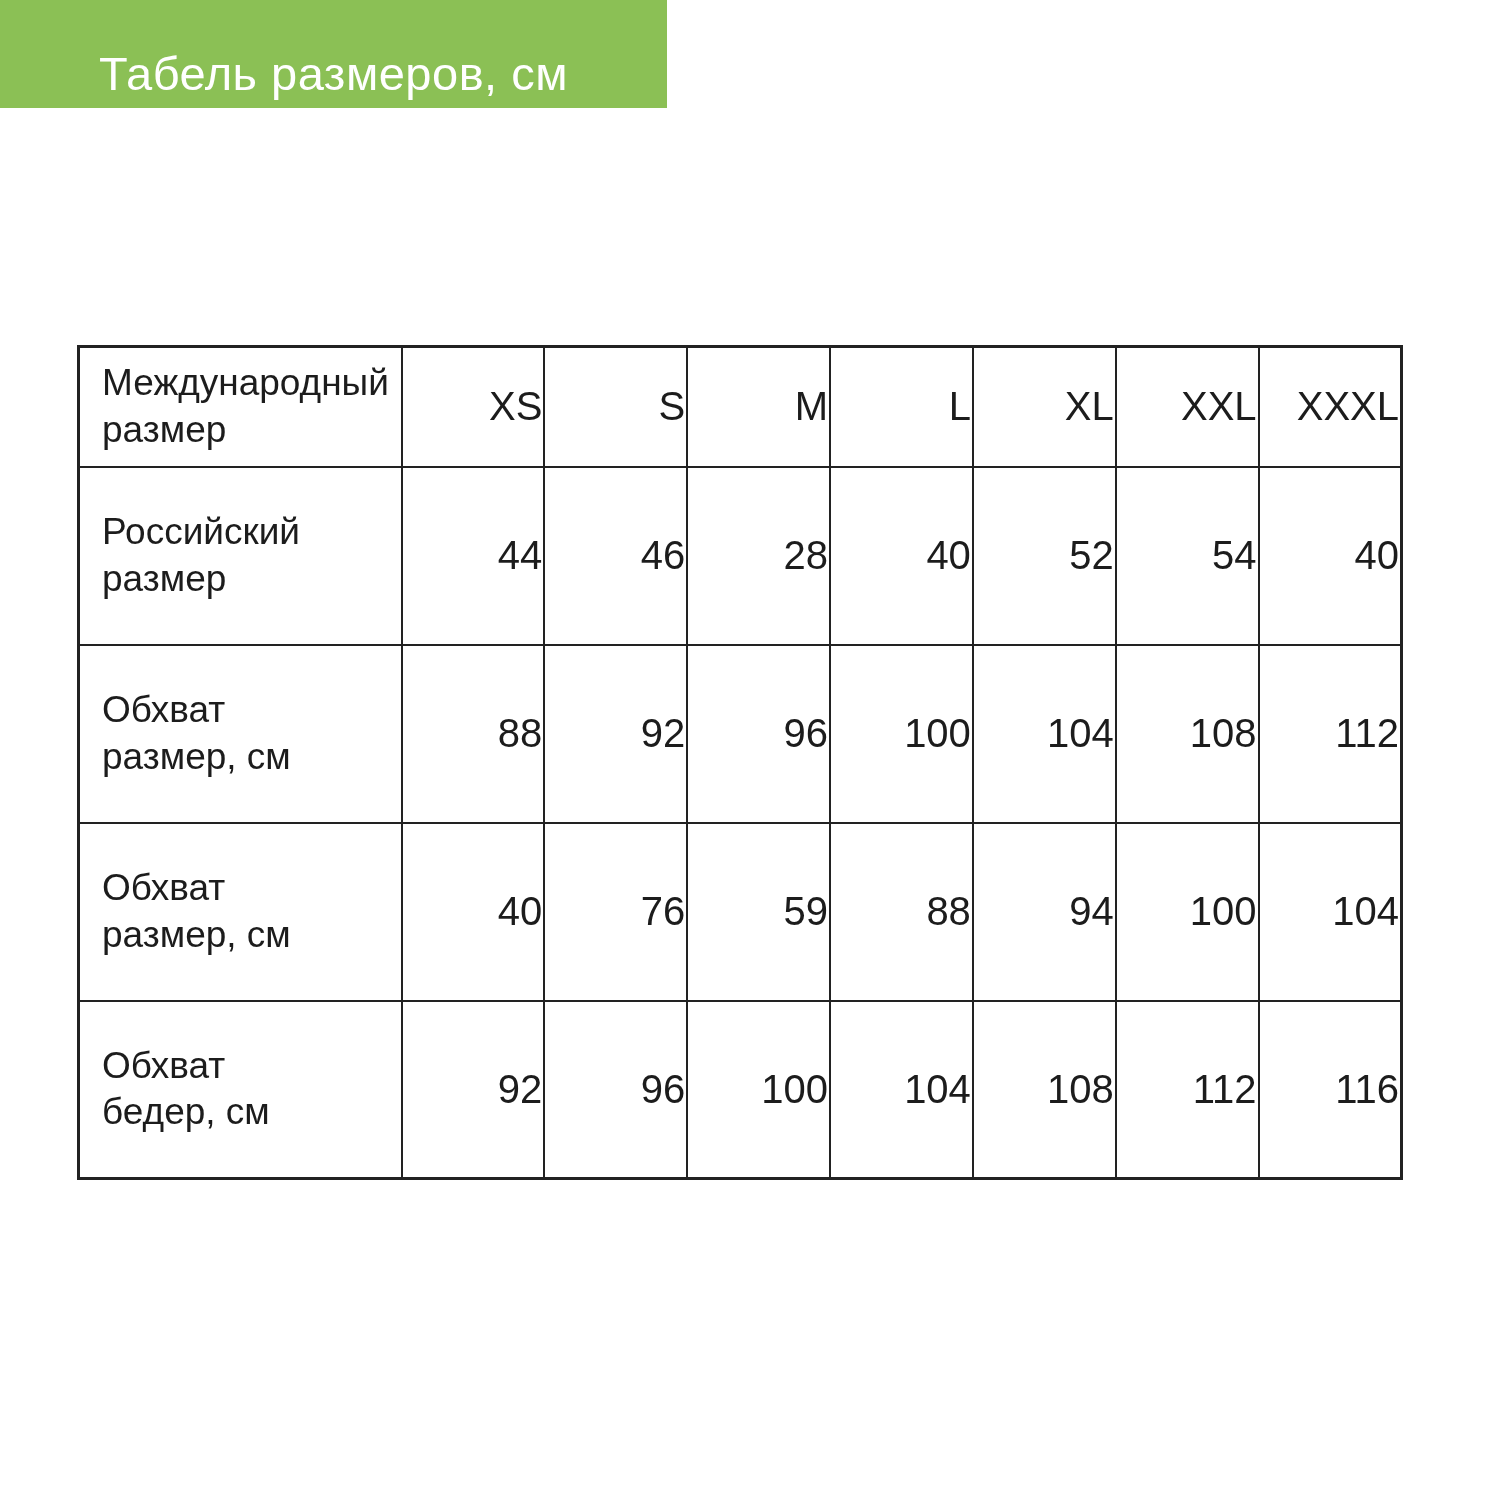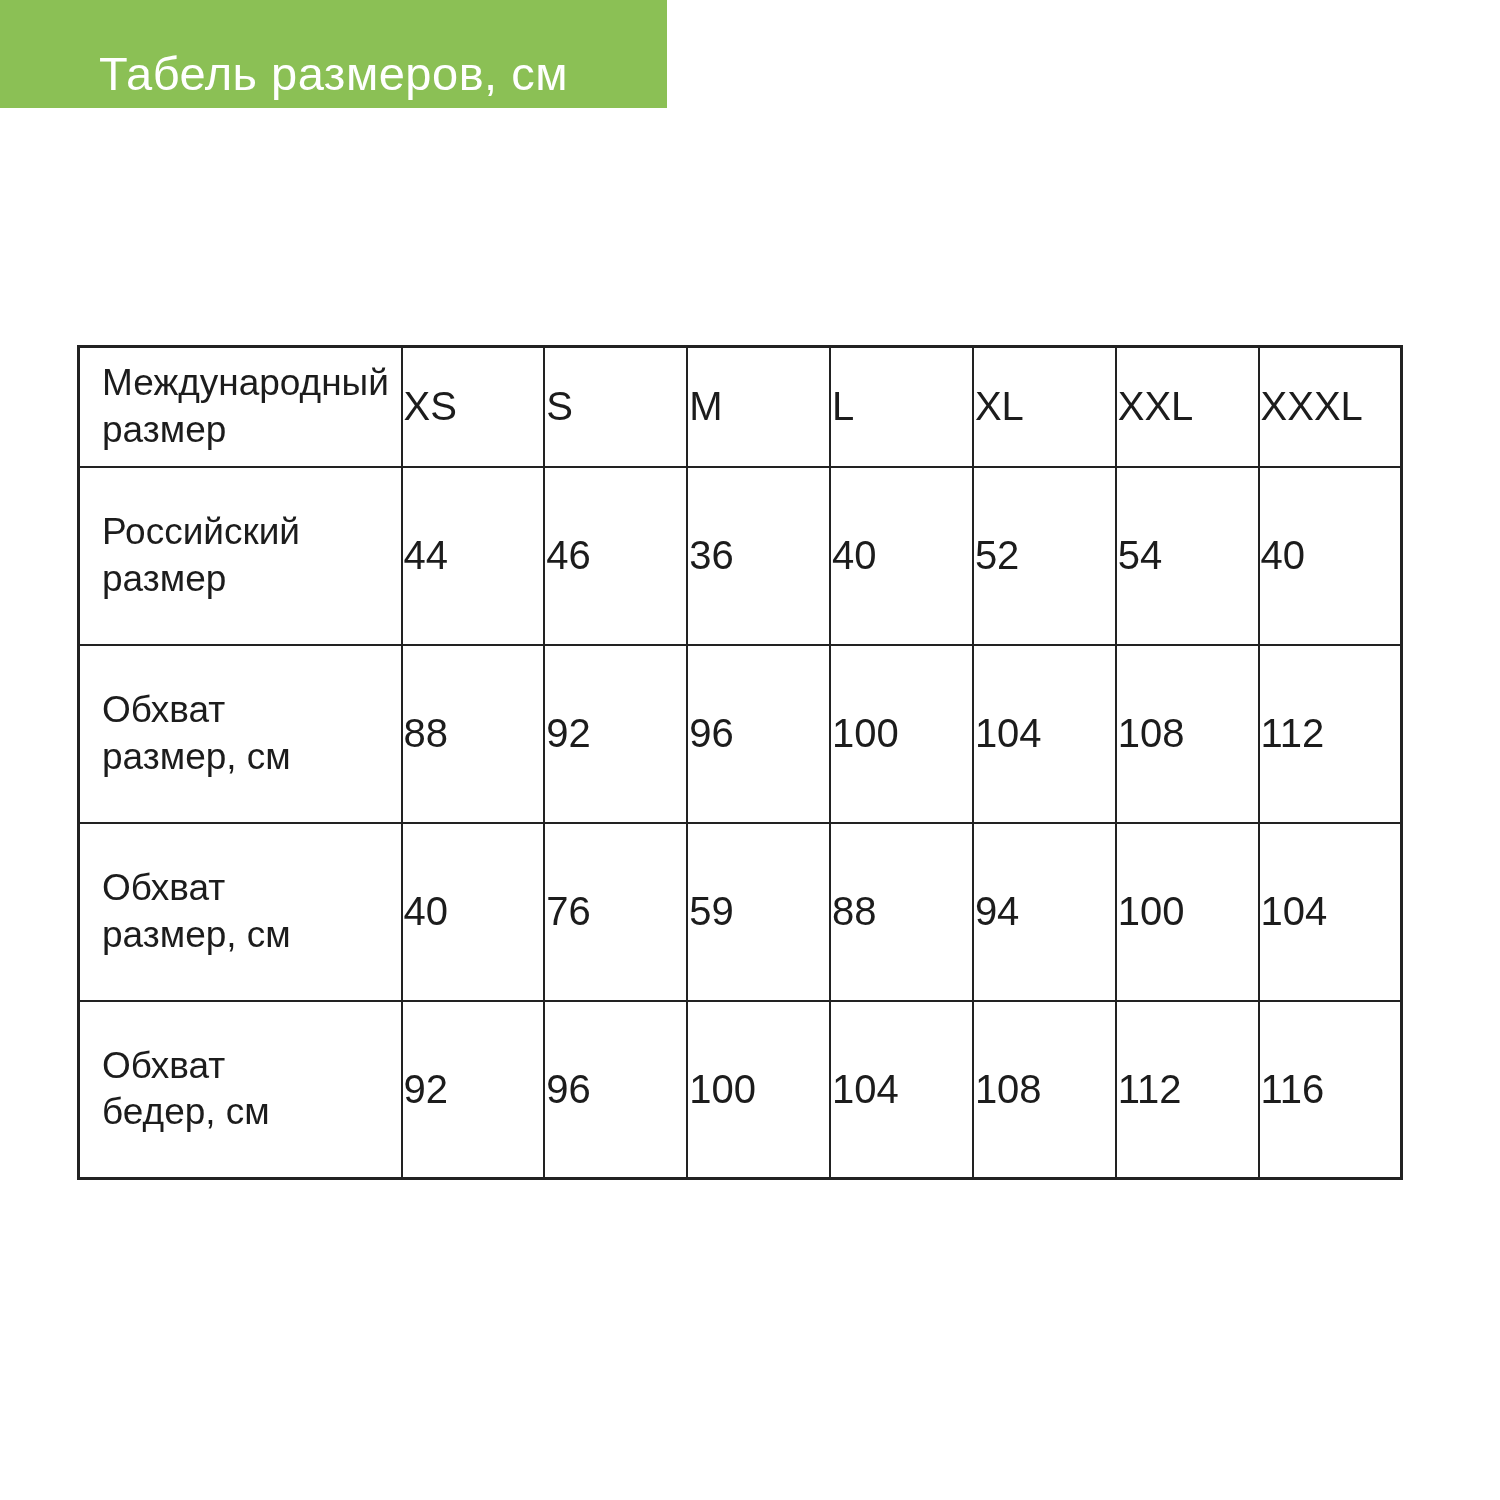--- a/index.html
+++ b/index.html
@@ -45,21 +45,21 @@
     vertical-align: middle;
     background: #ffffff;
   }
   td.label-cell {
     text-align: left;
     padding-left: 22px;
     font-size: 37px;
     line-height: 1.26;
   }
   td.value-cell {
-    text-align: left;
+    text-align: right;
     font-size: 40px;
   }
   tr.header-row { height: 120px; }
   tr.data-row { height: 178px; }
 </style>
 </head>
 <body>
 
 <div class="page">
 
@@ -92,21 +92,21 @@
         <td class="value-cell">XXL</td>
         <td class="value-cell">XXXL</td>
       </tr>
       <tr class="data-row">
         <td class="label-cell">
           <div>Российский</div>
           <div>размер</div>
         </td>
         <td class="value-cell">44</td>
         <td class="value-cell">46</td>
-        <td class="value-cell">36</td>
+        <td class="value-cell">28</td>
         <td class="value-cell">40</td>
         <td class="value-cell">52</td>
         <td class="value-cell">54</td>
         <td class="value-cell">40</td>
       </tr>
       <tr class="data-row">
         <td class="label-cell">
           <div>Обхват</div>
           <div>размер, см</div>
         </td>

